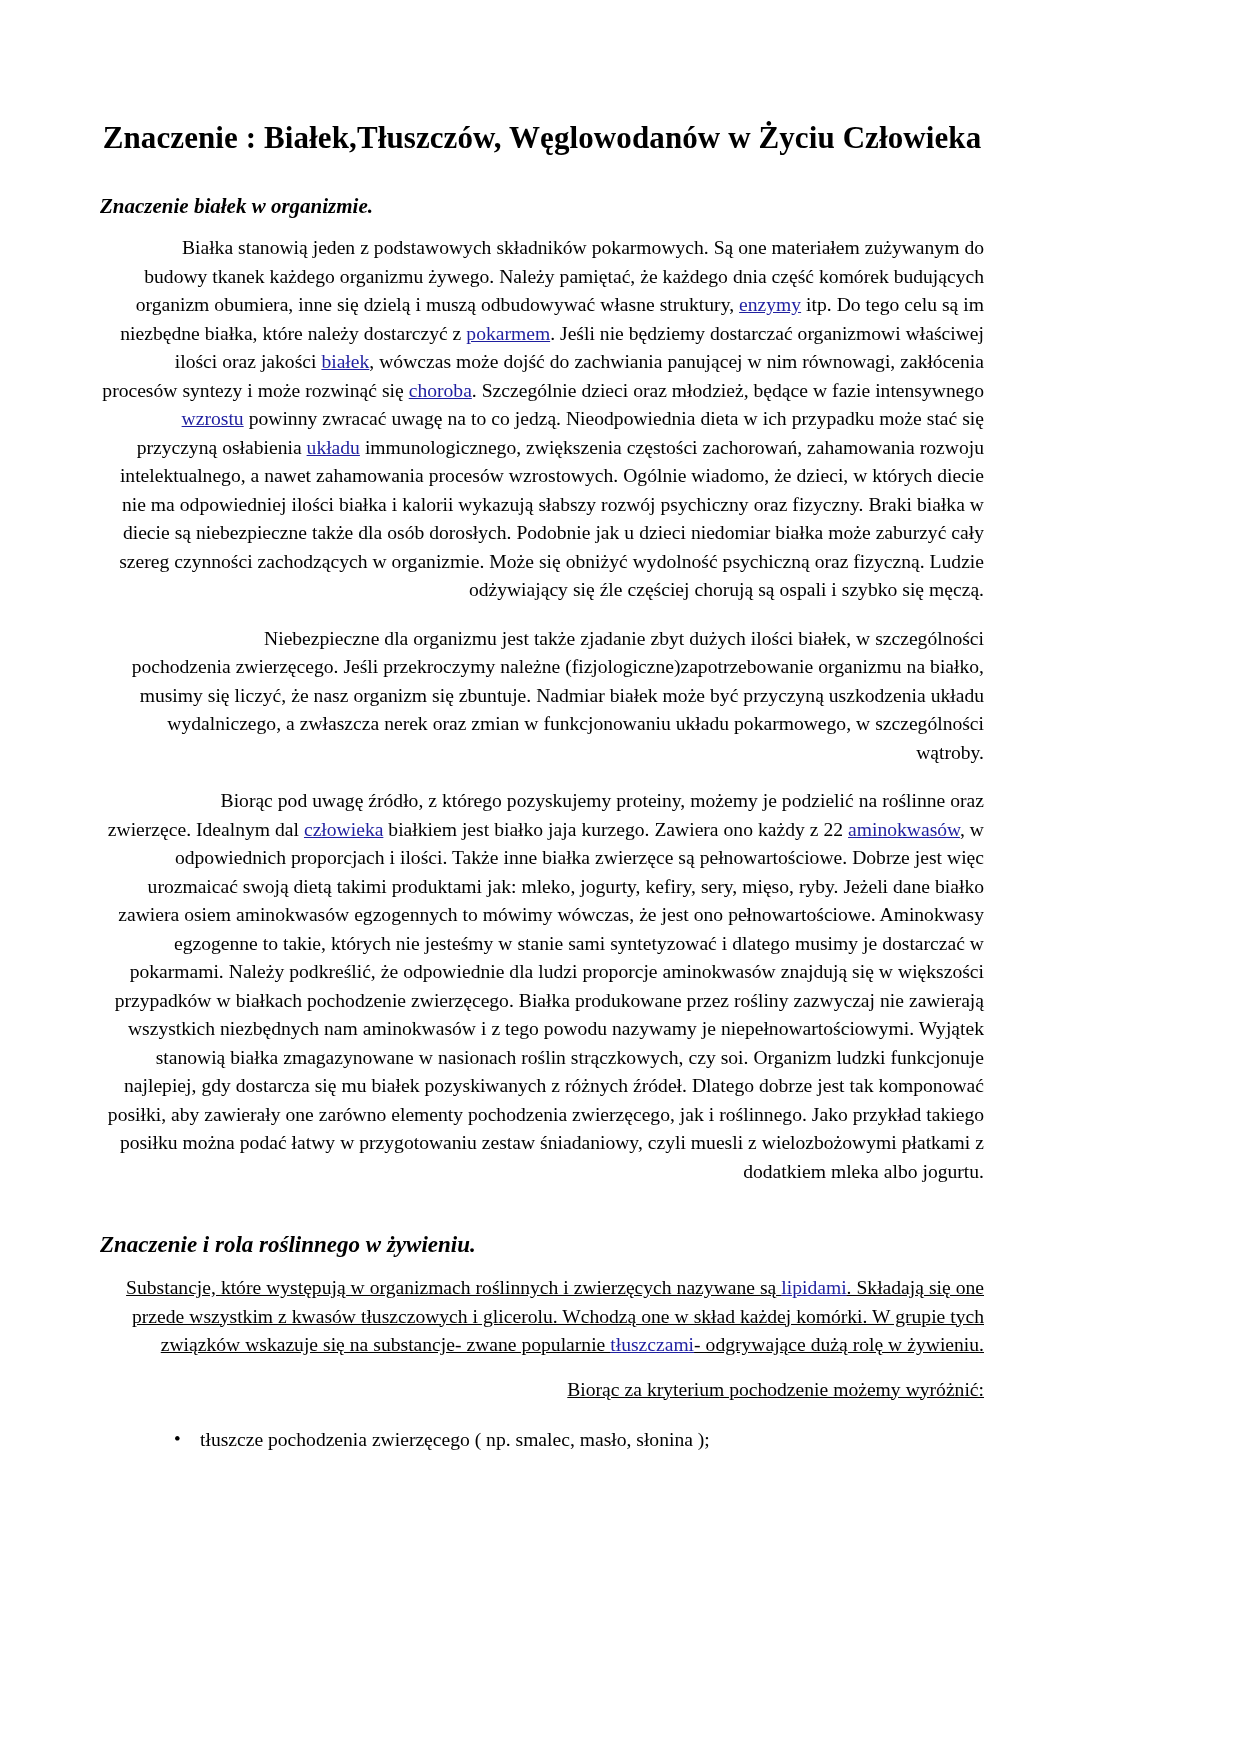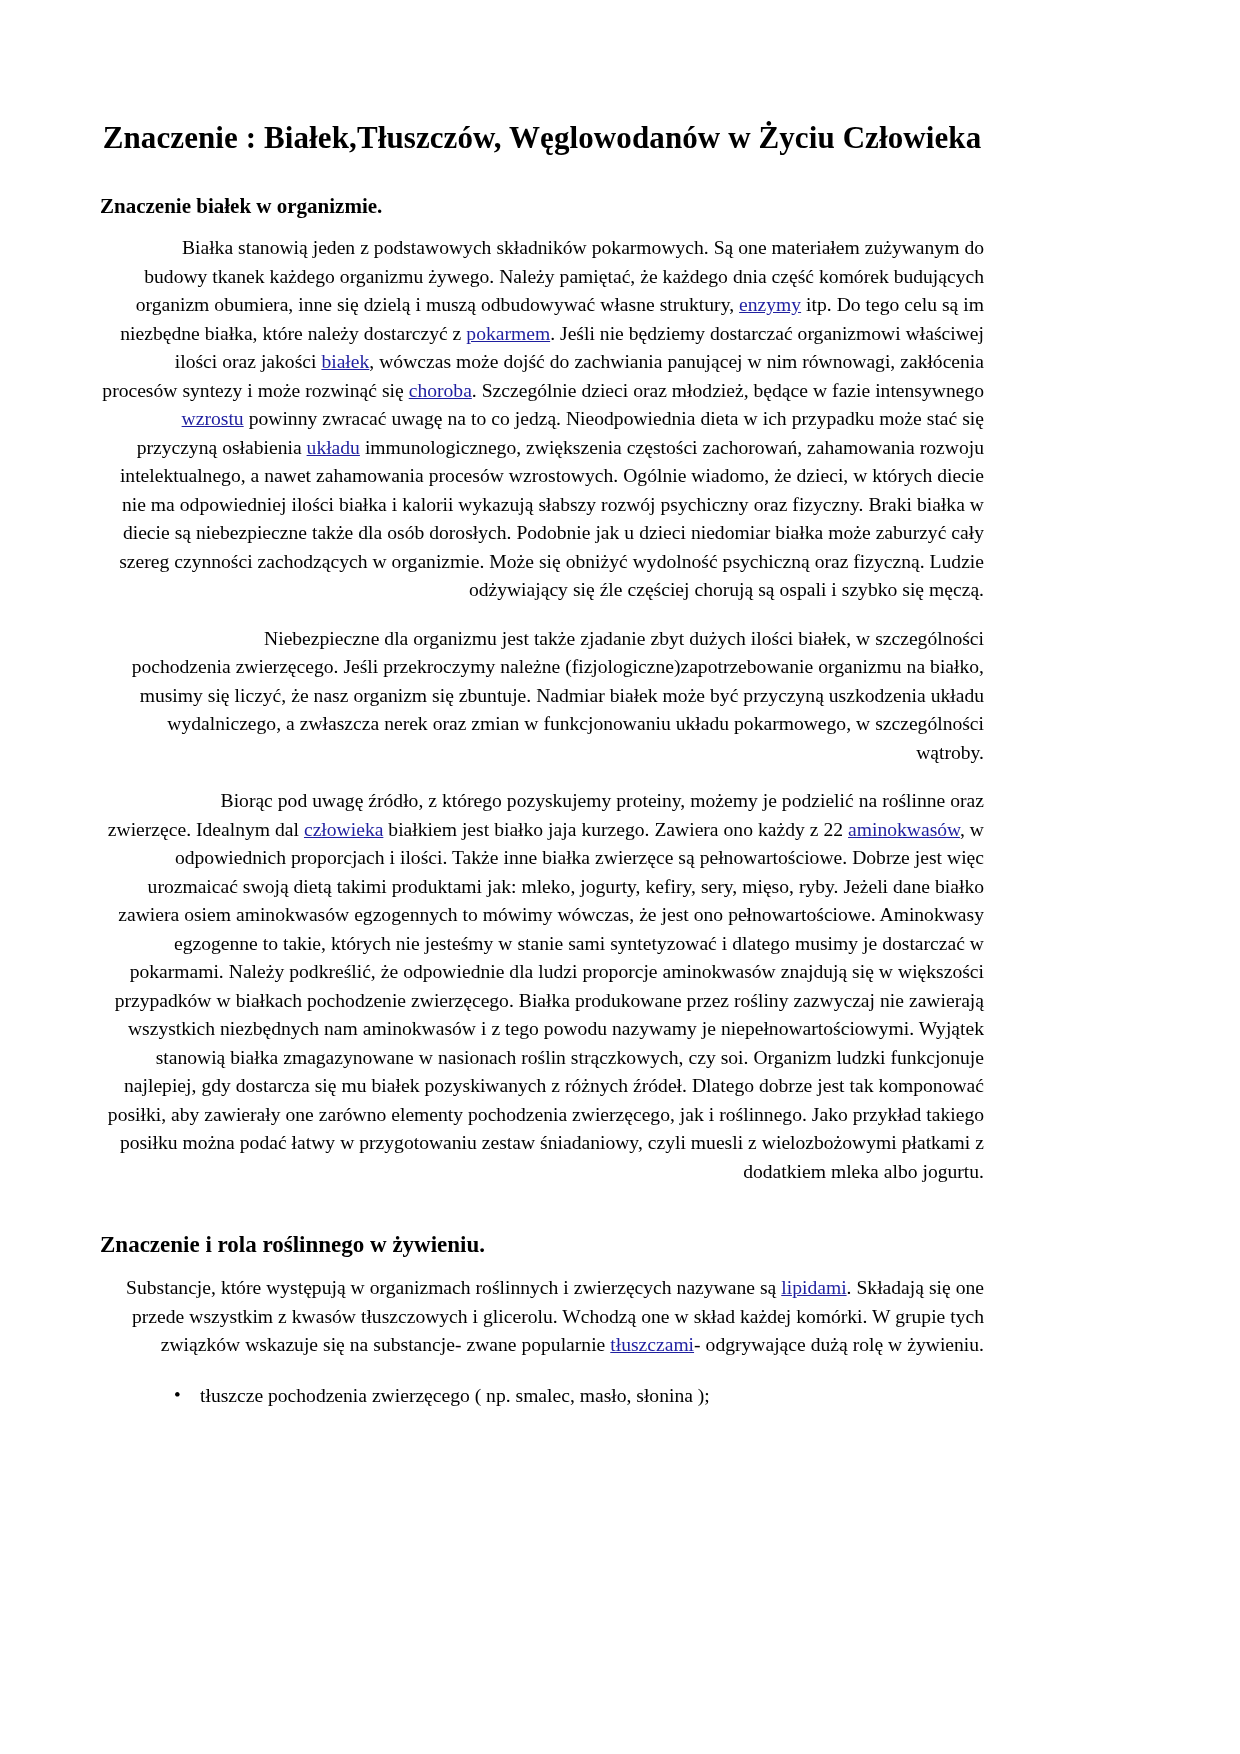--- a/index.html
+++ b/index.html
@@ -28,37 +28,39 @@
     text-align: center;
     line-height: 1.32;
     margin: 0 0 34px 0;
     letter-spacing: 0.1px;
   }
   .section-heading {
     font-size: 21px;
     font-weight: bold;
     margin: 0 0 14px 0;
     line-height: 1.3;
+    font-style: italic;
   }
   .section-heading.second {
     font-size: 23px;
     margin: 44px 0 14px 0;
   }
   p.body-text {
     font-size: 19.6px;
     line-height: 1.455;
     margin: 0 0 20px 0;
     text-align: right;
     word-spacing: 0.1px;
   }
   p.indented {
     text-indent: 66px;
   }
   p.tight {
     margin-bottom: 16px;
+    text-decoration: underline;
   }
   a.doclink, .doclink {
     color: #1f1fa0;
     text-decoration: underline;
   }
   ul.bullets {
     margin: 22px 0 0 0;
     padding-left: 74px;
     list-style: none;
   }
@@ -89,18 +91,19 @@
   <p class="body-text indented"><span>Białka stanowią jeden z podstawowych składników pokarmowych. Są one materiałem zużywanym do budowy tkanek każdego organizmu żywego. Należy pamiętać, że każdego dnia część komórek budujących organizm obumiera, inne się dzielą i muszą odbudowywać własne struktury, </span><a class="doclink" href="#">enzymy</a><span> itp. Do tego celu są im niezbędne białka, które należy dostarczyć z </span><a class="doclink" href="#">pokarmem</a><span>. Jeśli nie będziemy dostarczać organizmowi właściwej ilości oraz jakości </span><a class="doclink" href="#">białek</a><span>, wówczas może dojść do zachwiania panującej w nim równowagi, zakłócenia procesów syntezy i może rozwinąć się </span><a class="doclink" href="#">choroba</a><span>. Szczególnie dzieci oraz młodzież, będące w fazie intensywnego </span><a class="doclink" href="#">wzrostu</a><span> powinny zwracać uwagę na to co jedzą. Nieodpowiednia dieta w ich przypadku może stać się przyczyną osłabienia </span><a class="doclink" href="#">układu</a><span> immunologicznego, zwiększenia częstości zachorowań, zahamowania rozwoju intelektualnego, a nawet zahamowania procesów wzrostowych. Ogólnie wiadomo, że dzieci, w których diecie nie ma odpowiedniej ilości białka i kalorii wykazują słabszy rozwój psychiczny oraz fizyczny. Braki białka w diecie są niebezpieczne także dla osób dorosłych. Podobnie jak u dzieci niedomiar białka może zaburzyć cały szereg czynności zachodzących w organizmie. Może się obniżyć wydolność psychiczną oraz fizyczną. Ludzie odżywiający się źle częściej chorują są ospali i szybko się męczą.</span></p>
 
   <p class="body-text indented">Niebezpieczne dla organizmu jest także zjadanie zbyt dużych ilości białek, w szczególności pochodzenia zwierzęcego. Jeśli przekroczymy należne (fizjologiczne)zapotrzebowanie organizmu na białko, musimy się liczyć, że nasz organizm się zbuntuje. Nadmiar białek może być przyczyną uszkodzenia układu wydalniczego, a zwłaszcza nerek oraz zmian w funkcjonowaniu układu pokarmowego, w szczególności wątroby.</p>
 
   <p class="body-text indented"><span>Biorąc pod uwagę źródło, z którego pozyskujemy proteiny, możemy je podzielić na roślinne oraz zwierzęce. Idealnym dal </span><a class="doclink" href="#">człowieka</a><span> białkiem jest białko jaja kurzego. Zawiera ono każdy z 22 </span><a class="doclink" href="#">aminokwasów</a><span>, w odpowiednich proporcjach i ilości. Także inne białka zwierzęce są pełnowartościowe. Dobrze jest więc urozmaicać swoją dietą takimi produktami jak: mleko, jogurty, kefiry, sery, mięso, ryby. Jeżeli dane białko zawiera osiem aminokwasów egzogennych to mówimy wówczas, że jest ono pełnowartościowe. Aminokwasy egzogenne to takie, których nie jesteśmy w stanie sami syntetyzować i dlatego musimy je dostarczać w pokarmami. Należy podkreślić, że odpowiednie dla ludzi proporcje aminokwasów znajdują się w większości przypadków w białkach pochodzenie zwierzęcego. Białka produkowane przez rośliny zazwyczaj nie zawierają wszystkich niezbędnych nam aminokwasów i z tego powodu nazywamy je niepełnowartościowymi. Wyjątek stanowią białka zmagazynowane w nasionach roślin strączkowych, czy soi. Organizm ludzki funkcjonuje najlepiej, gdy dostarcza się mu białek pozyskiwanych z różnych źródeł. Dlatego dobrze jest tak komponować posiłki, aby zawierały one zarówno elementy pochodzenia zwierzęcego, jak i roślinnego. Jako przykład takiego posiłku można podać łatwy w przygotowaniu zestaw śniadaniowy, czyli muesli z wielozbożowymi płatkami z dodatkiem mleka albo jogurtu.</span></p>
 
   <h2 class="section-heading second">Znaczenie i rola roślinnego w żywieniu.</h2>
 
   <p class="body-text tight"><span>Substancje, które występują w organizmach roślinnych i zwierzęcych nazywane są </span><a class="doclink" href="#">lipidami</a><span>. Składają się one przede wszystkim z kwasów tłuszczowych i glicerolu. Wchodzą one w skład każdej komórki. W grupie tych związków wskazuje się na substancje- zwane popularnie </span><a class="doclink" href="#">tłuszczami</a><span>- odgrywające dużą rolę w żywieniu.</span></p>
 
+  <p class="body-text tight">Biorąc za kryterium pochodzenie możemy wyróżnić:</p>
 
   <ul class="bullets">
     <li>tłuszcze pochodzenia zwierzęcego ( np. smalec, masło, słonina );</li>
   </ul>
 
 </div>
 
 </body></html>

